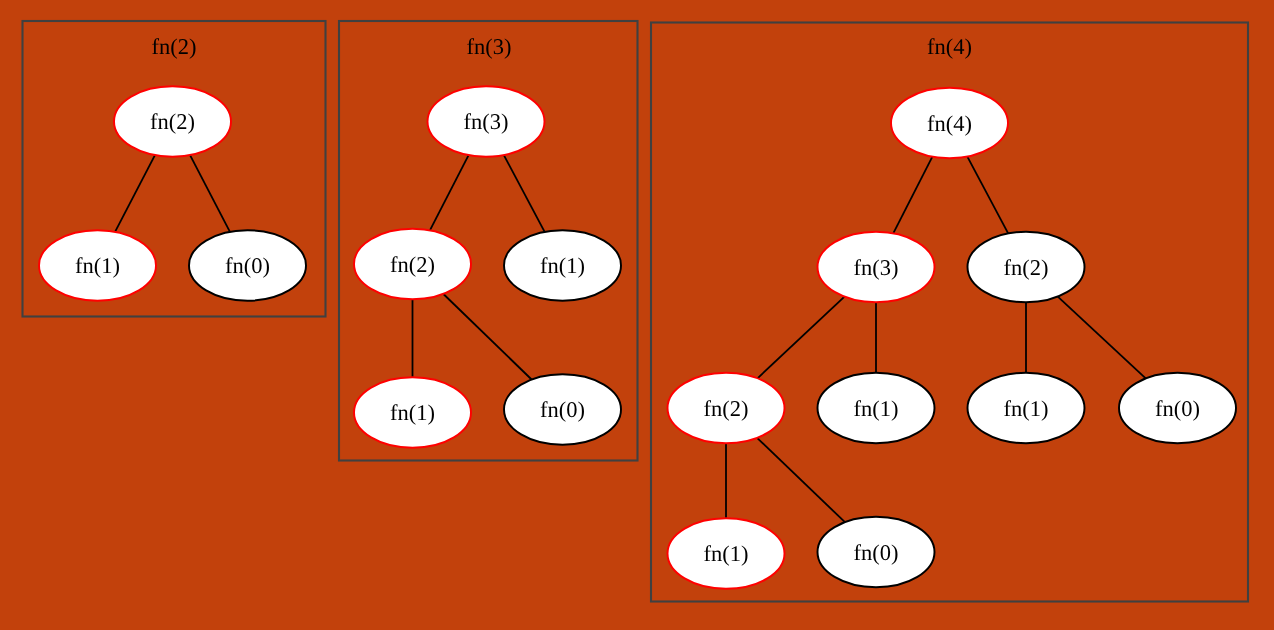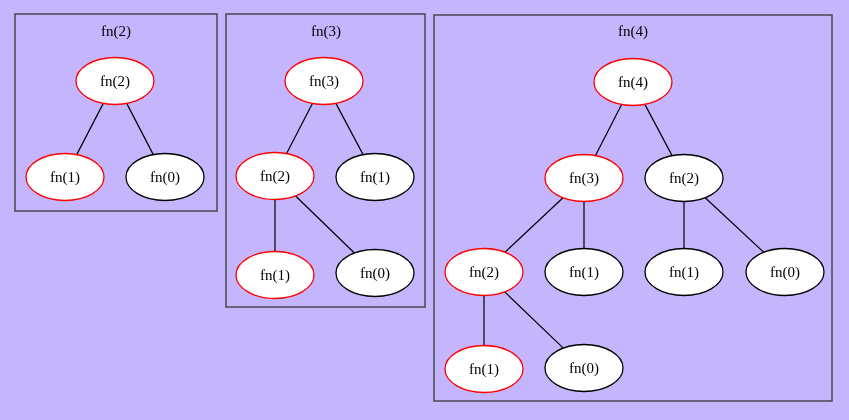--- a/index.html
+++ b/index.html
@@ -1,16 +1,16 @@
 <!DOCTYPE html>
 <html><head>
 <meta charset="utf-8">
 <style>
   html, body { margin: 0; padding: 0; background: #ffffff; }
-  .canvas-wrap { width: 849px; height: 420px; position: relative; background: #c4b5fd; }
+  .canvas-wrap { width: 849px; height: 420px; position: relative; background: #c2410c; }
   svg { display: block; }
   .cluster-box { fill: none; stroke-width: 1.4; }
   .edge { stroke-width: 1.2; fill: none; }
   .node-ellipse { fill: #ffffff; stroke-width: 1.3; }
   .node-label, .cluster-title {
     font-family: "Liberation Serif", "DejaVu Serif", serif;
     font-size: 15px;
     fill: #000000;
     text-anchor: middle;
   }

